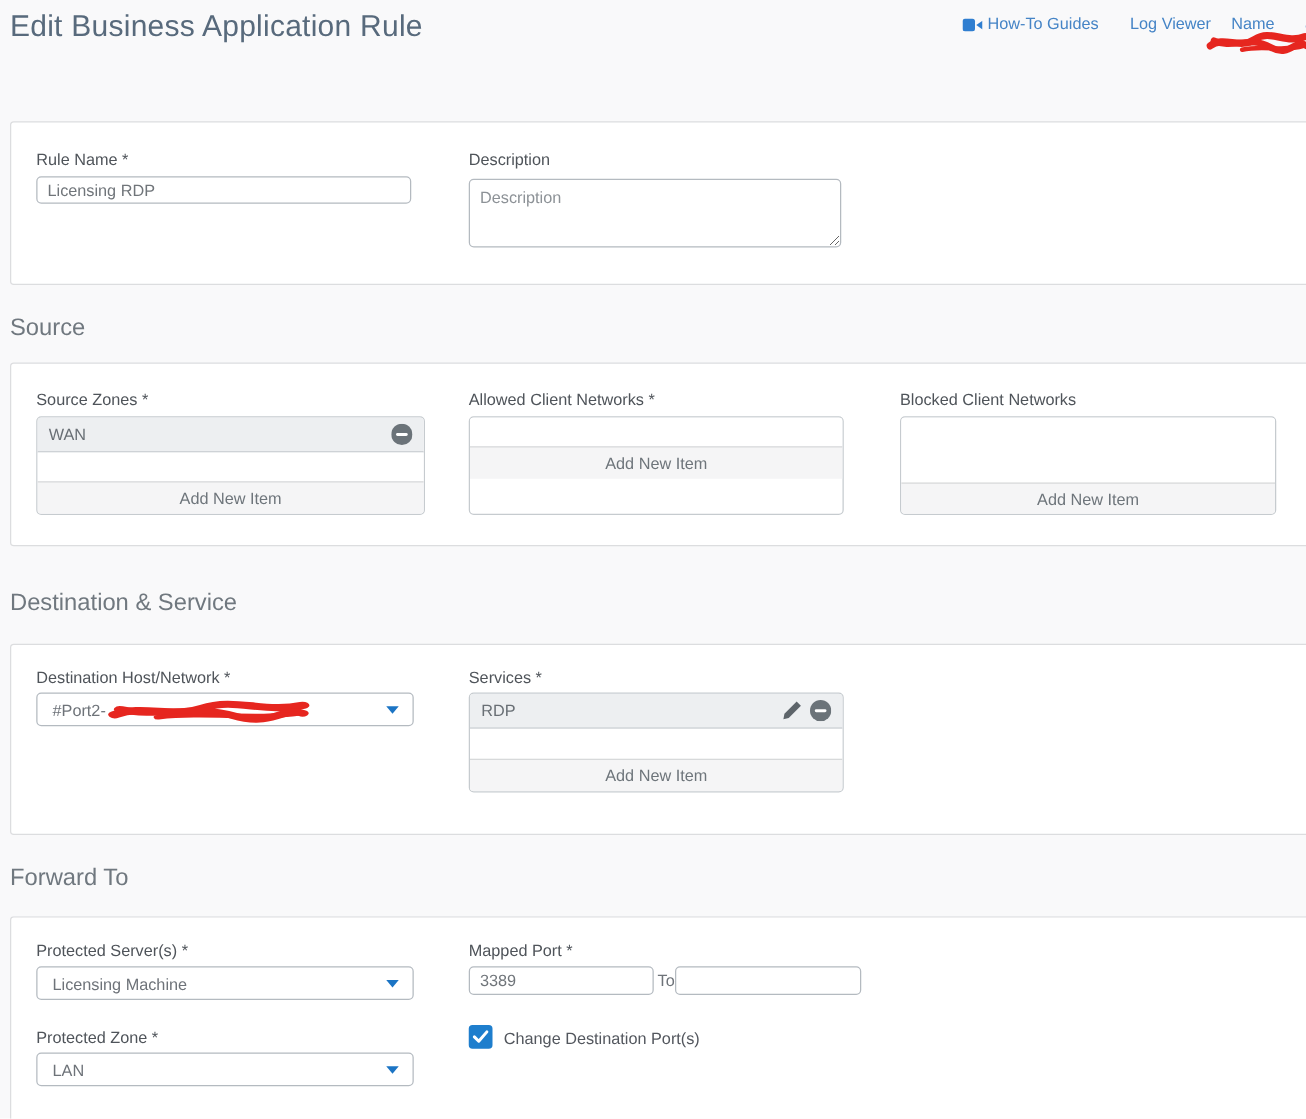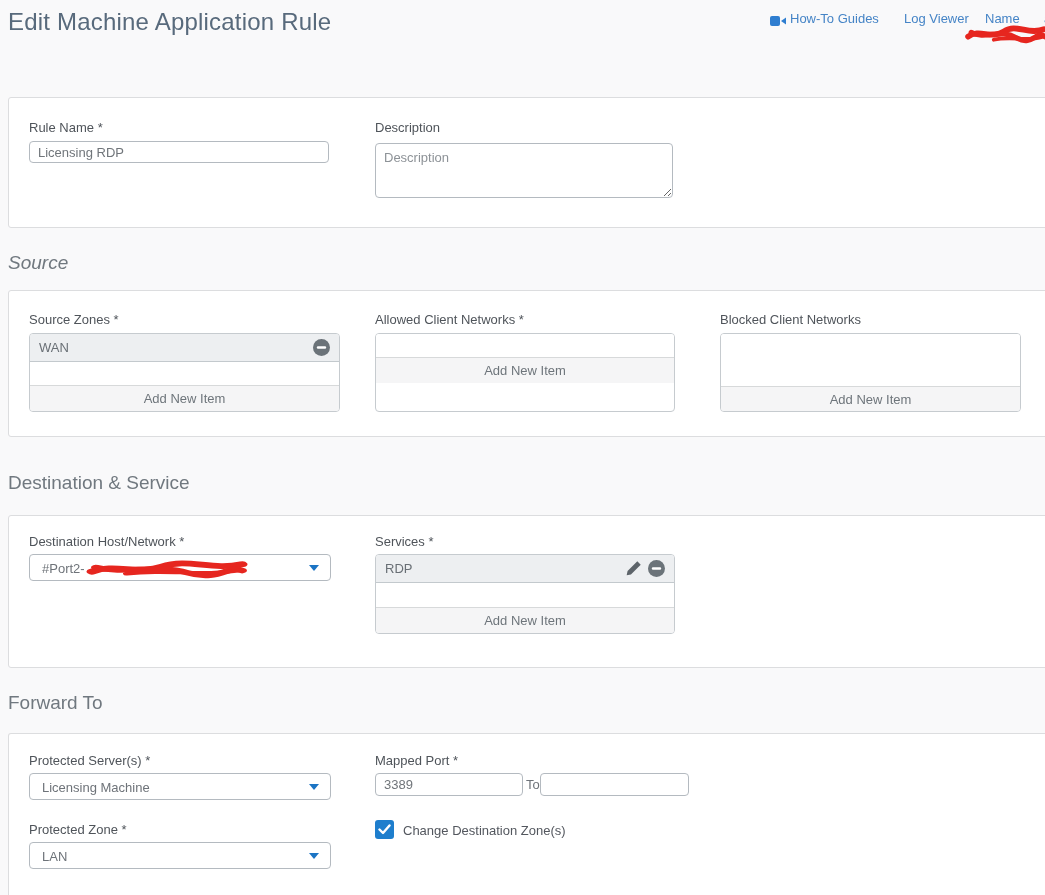--- a/index.html
+++ b/index.html
@@ -21,21 +21,21 @@
     position:absolute; left:8px; width:1082px; background:#ffffff;
     border:1px solid #dcdddf; border-radius:3px;
   }
   #card-general { top:97px; height:131px; }
   #card-source  { top:290px; height:147px; }
   #card-dest    { top:515px; height:153px; }
   #card-forward { top:733px; height:170px; border-bottom:none; }
   .section-heading {
     position:absolute; left:8px; font-size:19px; font-weight:400; color:#70787f;
   }
-  #heading-source  { top:252px;font-style:italic; }
+  #heading-source  { top:252px; }
   #heading-dest    { top:472px; }
   #heading-forward { top:692px; }
   .field-label { position:absolute; font-size:13px; color:#4f545a; white-space:nowrap; }
   .text-input {
     position:absolute; border:1px solid #b4bac0; border-radius:4px; background:#fff;
     font-family:"Liberation Sans", sans-serif; font-size:13px; color:#70757a;
     padding:0 8px; outline:none;
   }
   .textarea {
     position:absolute; border:1px solid #b4bac0; border-radius:4px; background:#fff;
@@ -77,21 +77,21 @@
     display:flex; align-items:center; justify-content:center; cursor:pointer;
   }
   .scribble { position:absolute; pointer-events:none; }
   .scribble svg { display:block; width:100%; height:100%; }
 </style>
 </head>
 <body>
 
 <div id="screen">
 
-  <div class="page-title">Edit Machine Application Rule</div>
+  <div class="page-title">Edit Business Application Rule</div>
 
   <span class="nav-icon">
     <svg viewBox="0 0 16 12">
         <rect x="0" y="1" width="10" height="10" rx="2" fill="#2f7ed0"></rect>
         <path d="M11 6 L16 2.5 V9.5 Z" fill="#2f7ed0"></path>
       </svg>
   </span>
   <a class="nav-link" style="left:790px;">How-To Guides</a>
   <a class="nav-link" style="left:904px;">Log Viewer</a>
   <a class="nav-link" style="left:985px;">Name</a>
@@ -202,16 +202,16 @@
       <span class="dropdown-caret"></span>
     </div>
 
     <div class="checkbox" style="left:366px; top:86px;">
       <span style="display:flex;">
         <svg width="13" height="11" viewBox="0 0 13 11">
             <polyline points="1.5,5.5 5,9 11.5,1.5" stroke="#fff" stroke-width="2.4" fill="none" stroke-linecap="round" stroke-linejoin="round"></polyline>
           </svg>
       </span>
     </div>
-    <div class="field-label" style="left:394px; top:89px; color:#53575e;">Change Destination Zone(s)</div>
+    <div class="field-label" style="left:394px; top:89px; color:#53575e;">Change Destination Port(s)</div>
   </div>
 
 </div>
 
 </body></html>

